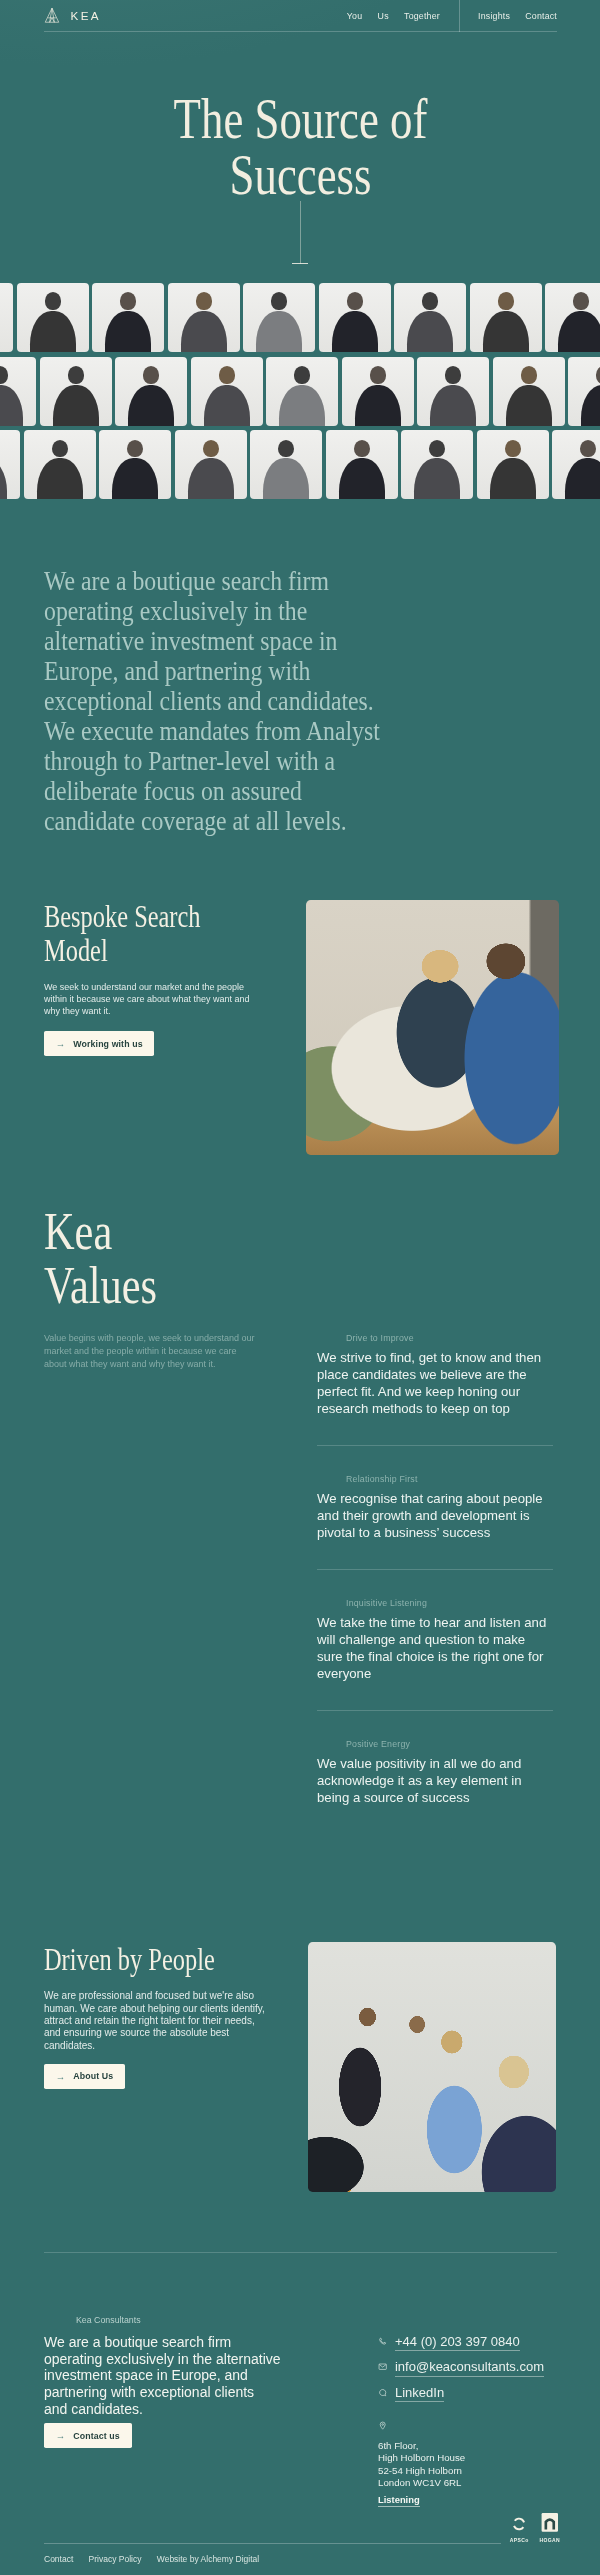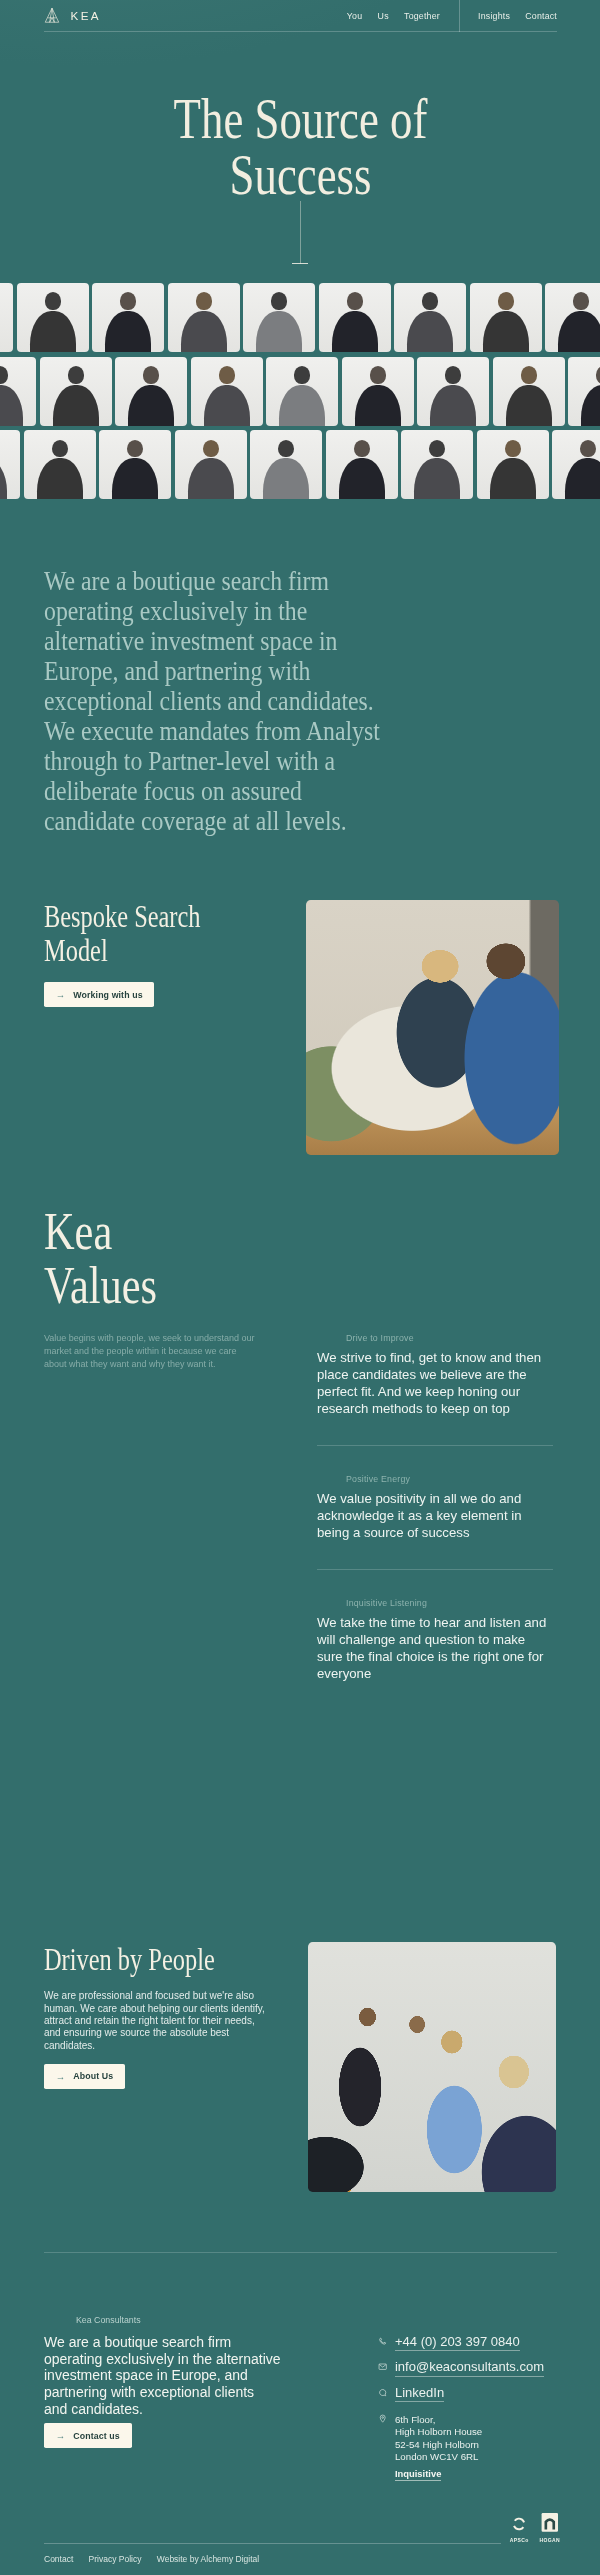--- a/index.html
+++ b/index.html
@@ -129,21 +129,21 @@
   .footer-rule{margin:0 44px;border-top:0.6px solid var(--line);}
   .footer-label{position:absolute;left:44px;top:63px;font-size:8.8px;font-weight:300;color:#b9d2ce;padding-left:32px;}
   .footer-big{position:absolute;left:44px;top:82px;width:282px;font-size:14px;line-height:16.7px;
     font-weight:300;color:#f2f5f0;}
   .footer-cta{position:absolute;left:44px;top:171px;}
   .footer-right{position:absolute;left:378px;top:82px;width:188px;}
   .c-row{display:flex;align-items:center;gap:7.6px;margin-bottom:8.2px;}
   .c-row svg{flex:0 0 auto;}
   .c-link{color:#eaf1ee;font-size:13px;font-weight:300;border-bottom:0.6px solid rgba(235,240,235,.45);
     padding-bottom:1.2px;cursor:pointer;}
-  .addr-row{display:flex;align-items:flex-start;gap:7.6px;margin-top:12px;}
+  .addr-row{display:flex;align-items:flex-start;gap:7.6px;margin-top:19px;flex-direction:column;}
   .addr-text{color:#eaf1ee;font-size:9.7px;line-height:12.3px;font-weight:300;}
   .directions{display:inline-block;margin-top:4.7px;color:#f4f7f3;font-weight:700;
     border-bottom:0.6px solid rgba(235,240,235,.6);padding-bottom:1.2px;cursor:pointer;}
 
   
   .bottombar{position:absolute;top:2543px;left:0;width:100%;height:33px;}
   .bottom-rule{position:absolute;left:44px;top:0;width:457px;border-top:0.6px solid rgba(255,255,255,.25);}
   .bottom-links{position:absolute;left:44px;top:11px;display:flex;gap:15.3px;}
   .bottom-link{color:#d8e5e1;font-size:8.5px;font-weight:300;cursor:pointer;}
   .badges{position:absolute;right:41px;top:-30.5px;display:flex;gap:10.6px;align-items:flex-end;}
@@ -283,46 +283,51 @@
 We execute mandates from Analyst
 through to Partner-level with a
 deliberate focus on assured
 candidate coverage at all levels.</p>
   </div>
 
   <div class="bespoke">
     <div class="bespoke-left">
       <h2 class="sec-title prewrap">Bespoke Search
 Model</h2>
+      <p class="bespoke-body">We seek to understand our market and the people within it because we care about what they want and why they want it.</p>
       <button class="cta bespoke-cta">
         <span class="arr">→</span>
         <span>Working with us</span>
       </button>
     </div>
     <div class="photo-card bespoke-photo"></div>
   </div>
 
   <div class="values">
     <div class="values-left">
       <h2 class="sec-title values-title prewrap">Kea
 Values</h2>
       <p class="values-desc">Value begins with people, we seek to understand our market and the people within it because we care about what they want and why they want it.</p>
     </div>
     <div class="values-right">
         <div class="value-item">
           <div class="value-label">Drive to Improve</div>
           <div class="value-text">We strive to find, get to know and then place candidates we believe are the perfect fit. And we keep honing our research methods to keep on top</div>
         </div>
         <div class="value-item">
-          <div class="value-label">Positive Energy</div>
-          <div class="value-text">We value positivity in all we do and acknowledge it as a key element in being a source of success</div>
+          <div class="value-label">Relationship First</div>
+          <div class="value-text">We recognise that caring about people and their growth and development is pivotal to a business’ success</div>
         </div>
         <div class="value-item">
           <div class="value-label">Inquisitive Listening</div>
           <div class="value-text">We take the time to hear and listen and will challenge and question to make sure the final choice is the right one for everyone</div>
+        </div>
+        <div class="value-item">
+          <div class="value-label">Positive Energy</div>
+          <div class="value-text">We value positivity in all we do and acknowledge it as a key element in being a source of success</div>
         </div>
       </div>
   </div>
 
   <div class="driven">
     <div class="driven-left">
       <h2 class="sec-title">Driven by People</h2>
       <p class="driven-body">We are professional and focused but we're also human. We care about helping our clients identify, attract and retain the right talent for their needs, and ensuring we source the absolute best candidates.</p>
       <button class="cta driven-cta">
         <span class="arr">→</span>
@@ -376,21 +381,21 @@
           <svg width="9.4" height="9.4" viewBox="0 0 16 16" fill="none" stroke="#dfe9e5" stroke-width="1.1">
             <path d="M8 1.8a4.2 4.2 0 0 1 4.2 4.2c0 3.1-4.2 8-4.2 8s-4.2-4.9-4.2-8A4.2 4.2 0 0 1 8 1.8z"></path>
             <circle cx="8" cy="6" r="1.4"></circle>
           </svg>
         </span>
         <span>
           <span class="addr-text prewrap">6th Floor,
 High Holborn House
 52-54 High Holborn
 London WC1V 6RL</span><br>
-          <span class="directions">Inquisitive</span>
+          <span class="directions">Listening</span>
         </span>
       </div>
     </div>
   </div>
 
   <div class="bottombar">
     <div class="bottom-rule"></div>
     <div class="bottom-links">
         <span class="bottom-link">Contact</span>
         <span class="bottom-link">Privacy Policy</span>

